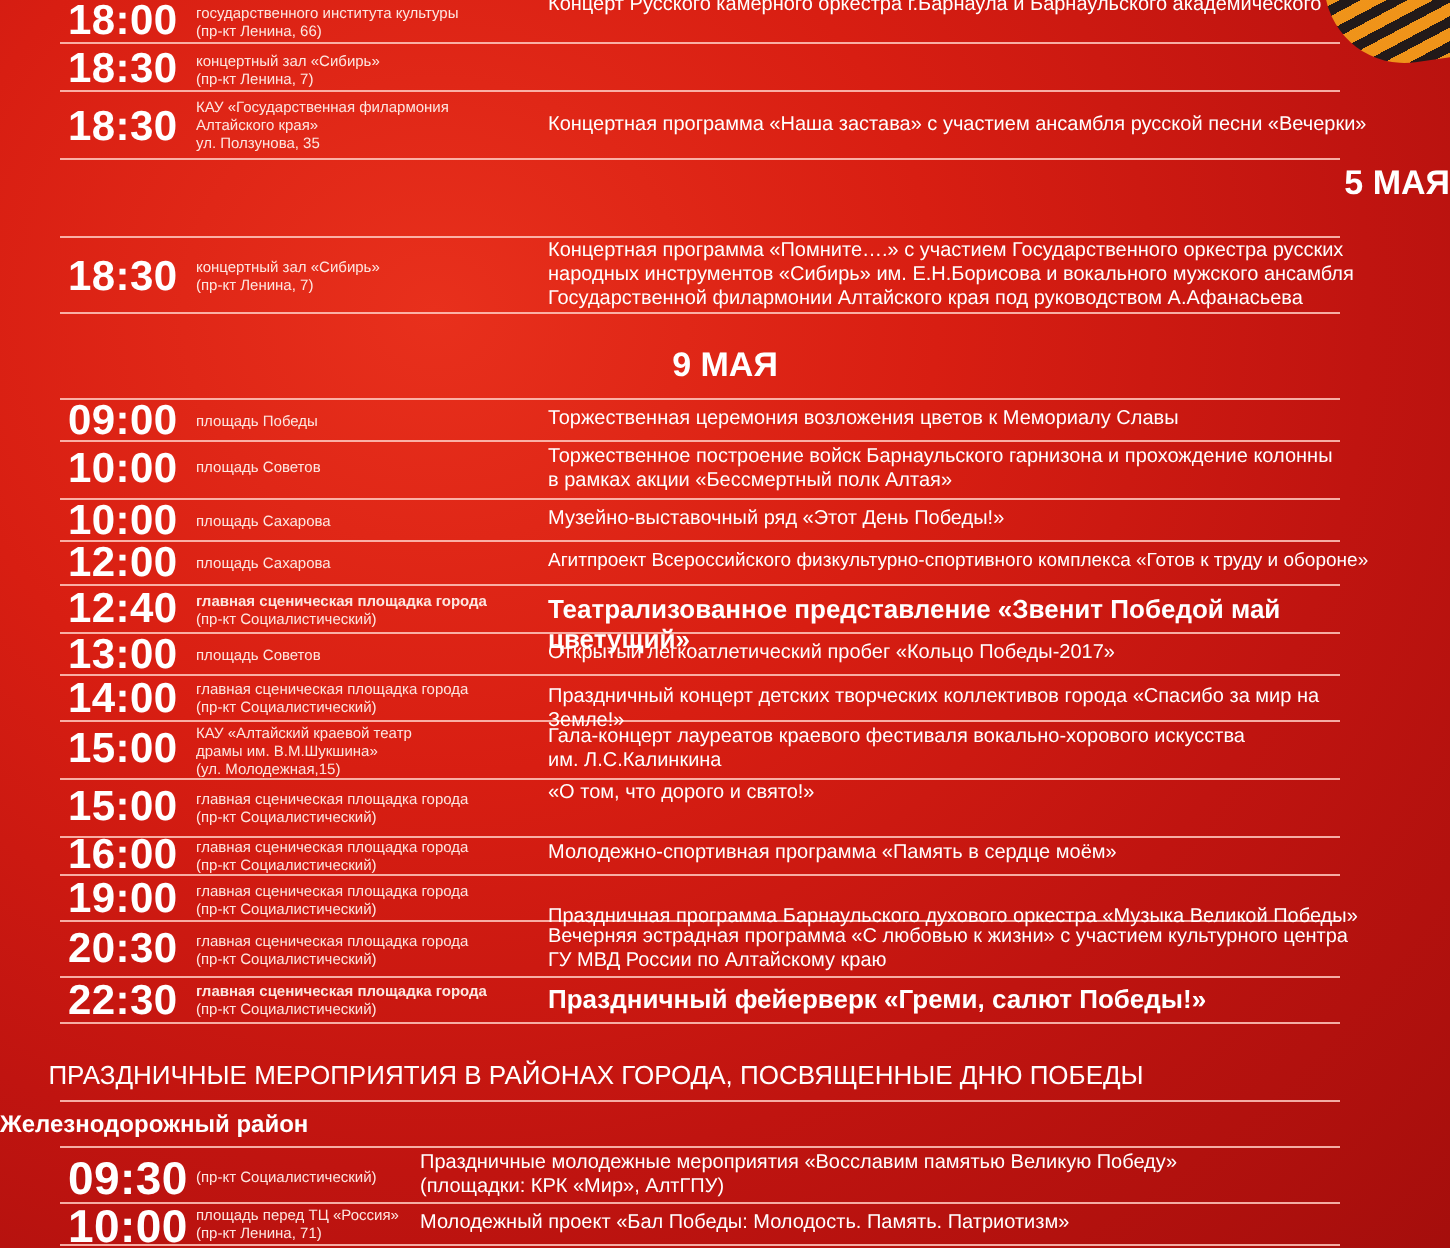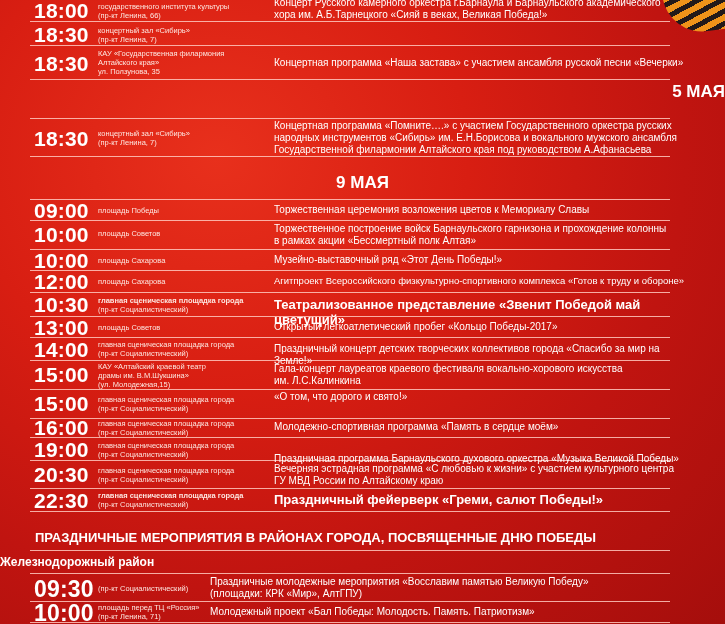--- a/index.html
+++ b/index.html
@@ -31,42 +31,41 @@
   .venue.bold { font-weight:bold; }
   .desc {
     position:absolute; left:244px; font-size:10px; line-height:12px; width:420px;
   }
   .desc.big { font-weight:bold; font-size:13px; line-height:15px; }
   .day {
     position:absolute; left:0; width:725px; text-align:center; font-weight:bold;
     font-size:17px;
   }
   .section-title {
-    position:absolute; left:0; width:596px; text-align:right; font-weight:bold; font-size:13px;
+    position:absolute; left:0; width:596px; text-align:center; font-weight:normal; font-size:13px;
   }
   .hr { position:absolute; left:30px; width:640px; border-top:1px solid rgba(255,200,190,0.85); }
   .district { position:absolute; left:0; width:725px; font-weight:bold; font-size:12px; }
   .drow .time { font-size:23px; }
   .drow .venue { width:140px; }
   .drow .desc { left:180px; }
 </style>
 </head>
 <body>
 
 <div class="ribbon"></div>
 
 <div class="row" style="top:-6px;height:27px;">
   <div class="time" style="top:6px;">18:00</div>
   <div class="venue" style="top:8px;">
     <div>государственного института культуры</div>
     <div>(пр-кт Ленина, 66)</div>
   </div>
   <div class="desc" style="top:3px;">
     <div>Концерт Русского камерного оркестра г.Барнаула и Барнаульского академического</div>
-    <div>хора им. А.Б.Тарнецкого «Сияй в веках, Великая Победа!»</div>
   </div>
 </div>
 
 <div class="row" style="top:22px;height:23px;">
   <div class="time" style="top:2px;">18:30</div>
   <div class="venue" style="top:4px;">
     <div>концертный зал «Сибирь»</div>
     <div>(пр-кт Ленина, 7)</div>
   </div>
 </div>
@@ -136,21 +135,21 @@
   <div class="time" style="top:0px;">12:00</div>
   <div class="venue" style="top:6px;">
       <div>площадь Сахарова</div>
     </div>
   <div class="desc" style="top:4px;font-size:9.5px;">
       <div>Агитпроект Всероссийского физкультурно-спортивного комплекса «Готов к труду и обороне»</div>
     </div>
 </div>
 
 <div class="row" style="top:293px;height:23px;">
-  <div class="time" style="top:1px;">10:30</div>
+  <div class="time" style="top:1px;">12:40</div>
   <div class="venue bold" style="top:3px;">
     <div>главная сценическая площадка города</div>
     <div style="font-weight:normal;">(пр-кт Социалистический)</div>
   </div>
   <div class="desc big" style="top:4px;">
       <div>Театрализованное представление «Звенит Победой май цветущий»</div>
     </div>
 </div>
 
 <div class="row" style="top:317px;height:20px;">

